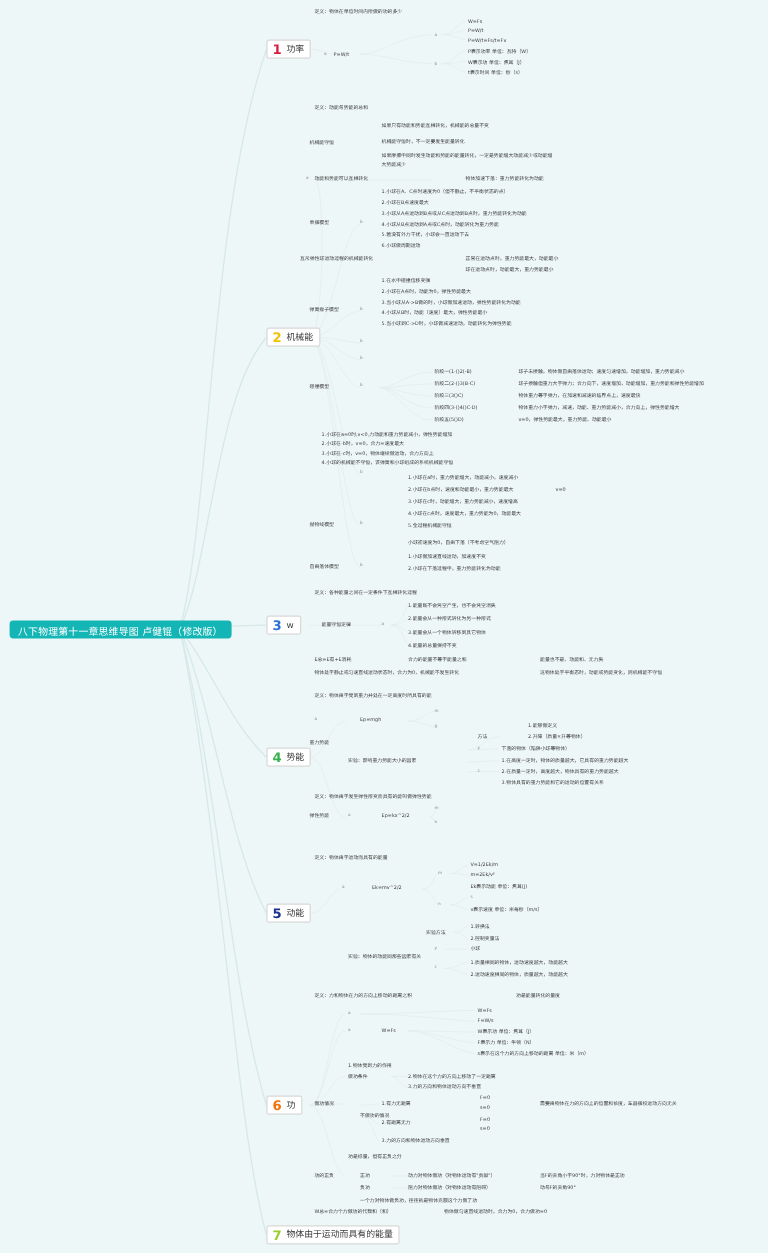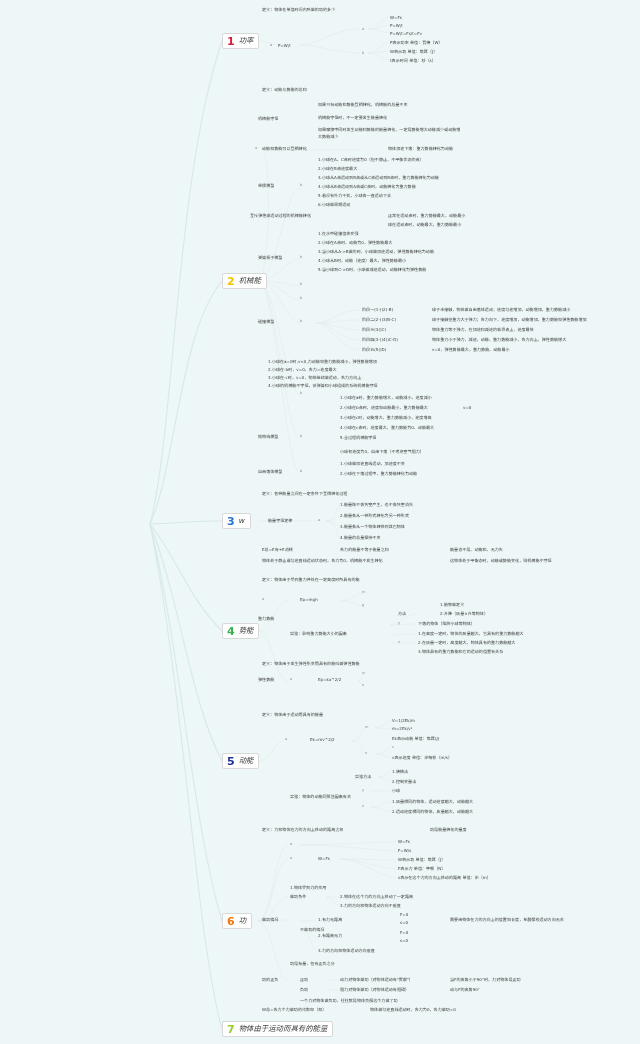--- a/index.html
+++ b/index.html
@@ -65,21 +65,20 @@
     font-size: 11px;
     font-weight: bold;
     line-height: 1;
     margin-right: 4px;
     font-family: "DejaVu Sans", "Liberation Sans", sans-serif;
   }
   .branch-node .blab {
     font-size: 7.4px;
     color: #3a3a3a;
     line-height: 1;
-    font-style: italic;
   }
 
   
   .t {
     position: absolute;
     font-size: 4.05px;
     line-height: 1.05;
     color: #3c3c3c;
     white-space: nowrap;
     letter-spacing: .02px;
@@ -170,20 +169,23 @@
       <path d="M326,897 C332,897 334,897 340,897"></path>
       <path d="M326,897 C332,897 334,905 340,906"></path>
       <path d="M300,921 C310,921 312,920 316,920"></path>
       <path d="M300,930 C310,930 312,936 316,937"></path>
       <path d="M300,930 C310,930 312,950 316,951"></path>
       <path d="M326,980 C332,980 334,980 340,980"></path>
       <path d="M326,990 C332,990 334,990 340,990"></path>
     </g>
   </svg>
 
+  <div class="root-node">
+    <span>八下物理第十一章思维导图 卢健锟（修改版）</span>
+  </div>
 
   <div id="branch-layer">
       <div class="branch-node" style="left: 222px; top: 33px;">
         <span class="num" style="color: rgb(216, 30, 63);">1</span>
         <span class="blab">功率</span>
       </div>
       <div class="branch-node" style="left: 222px; top: 273px;">
         <span class="num" style="color: rgb(242, 194, 0);">2</span>
         <span class="blab">机械能</span>
       </div>

